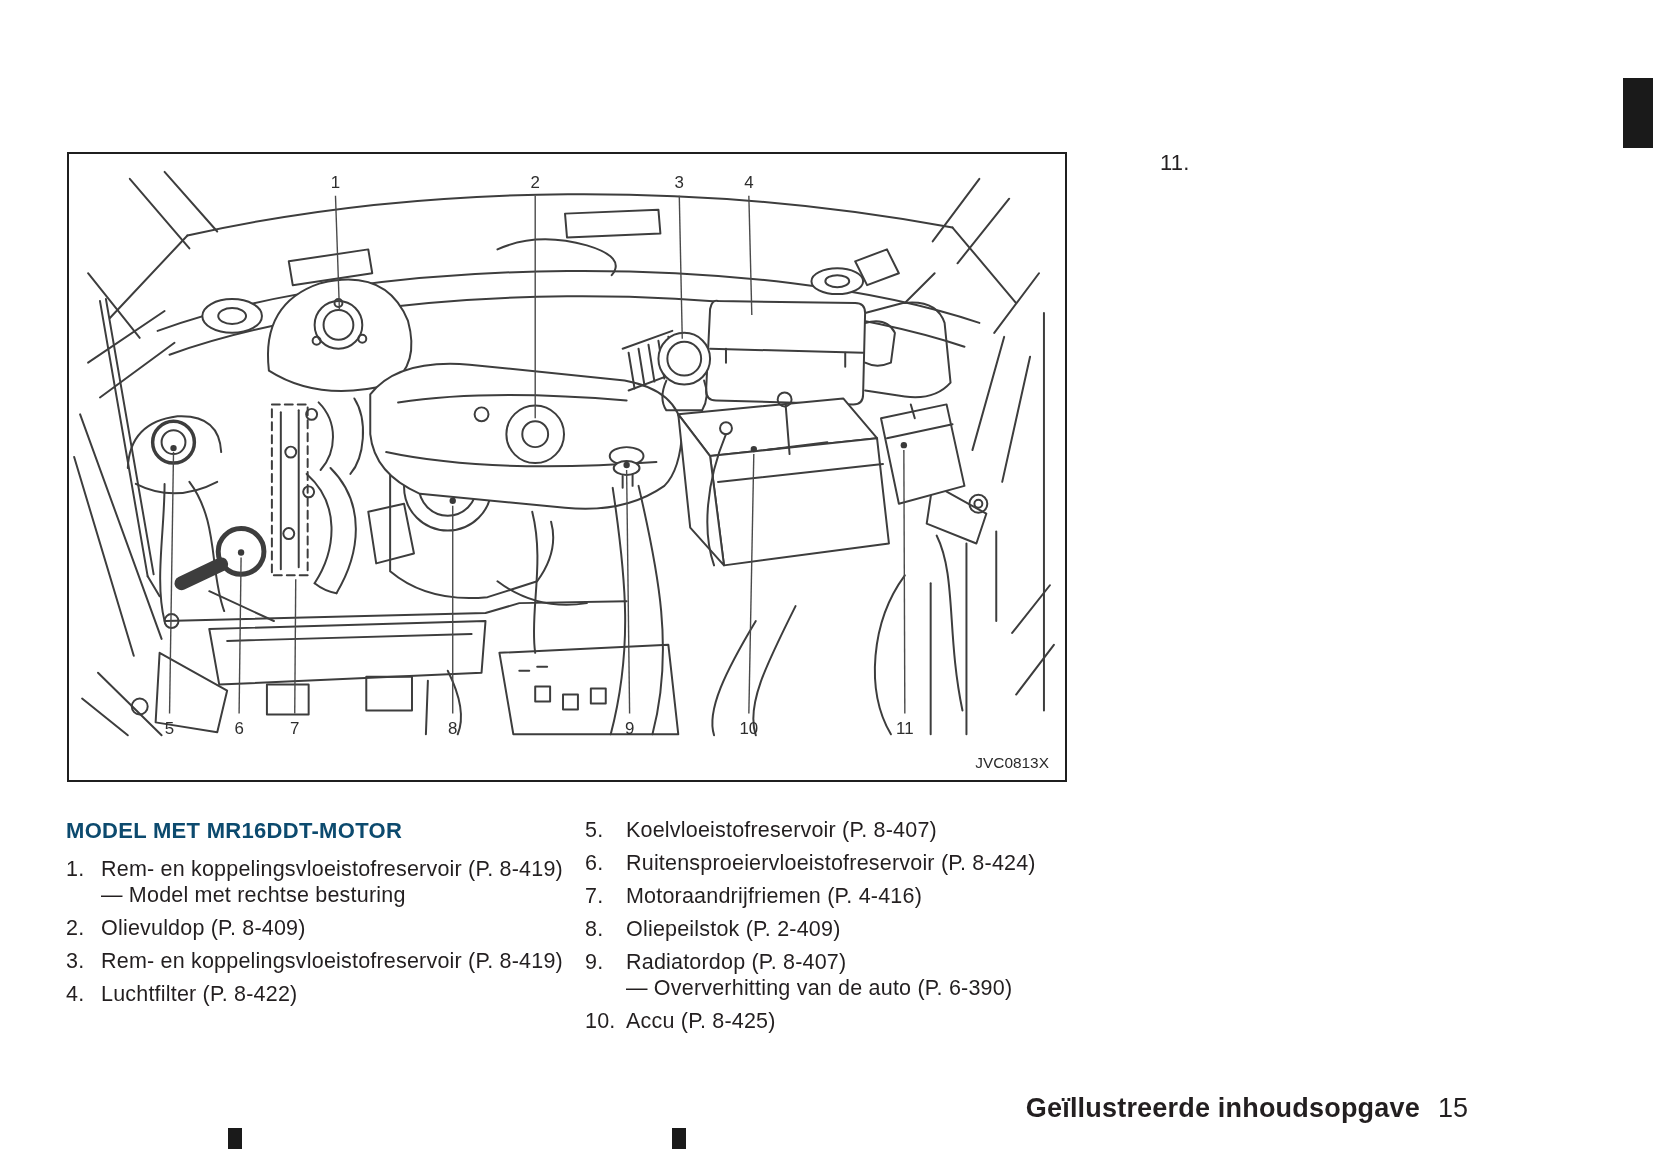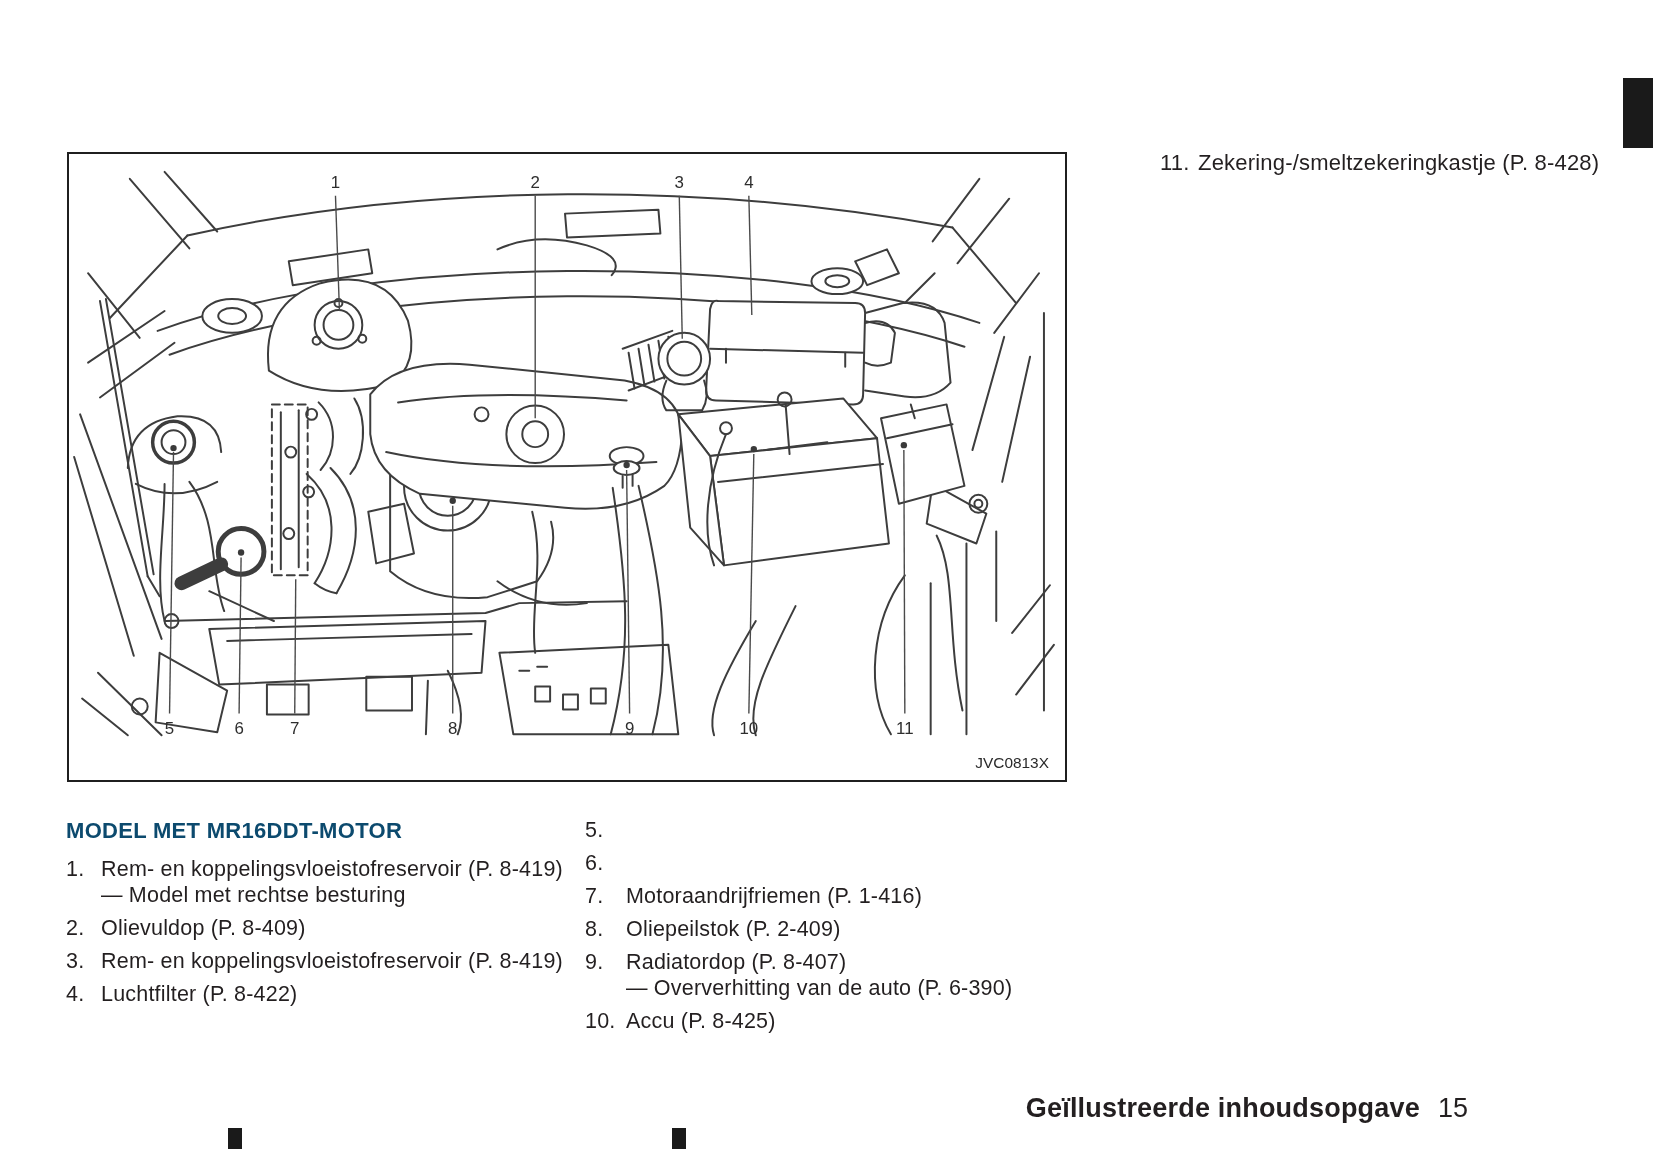--- a/index.html
+++ b/index.html
@@ -261,21 +261,20 @@
           <circle cx="839" cy="293" r="3.2" fill="#3a3a3a"></circle>
           <text x="840" y="578" text-anchor="middle" dominant-baseline="central" font-size="17" fill="#2e2e2e" font-family="Liberation Sans, sans-serif">11</text>
         </g>
 
       <text id="fig-code" x="985" y="618" text-anchor="end" font-size="15.5" fill="#2a2a2a" font-family="Liberation Sans, sans-serif">JVC0813X</text>
     </svg>
   </div>
 
   <div class="side-note">
     <span class="num">11.</span>
-    <span class="txt">Zekering-/smeltzekeringkastje (P. 8-428)</span>
   </div>
 
   <h1 class="section-title">MODEL MET MR16DDT-MOTOR</h1>
 
   <ol class="parts" id="list-left">
       <li>
         <span class="num">1.</span>
         <span class="txt">
           <div>Rem- en koppelingsvloeistofreservoir (P. 8-419)</div>
           <div>— Model met rechtse besturing</div>
@@ -296,28 +295,34 @@
       <li>
         <span class="num">4.</span>
         <span class="txt">
           <div>Luchtfilter (P. 8-422)</div>
         </span>
       </li>
     </ol>
   <ol class="parts" id="list-right">
       <li>
         <span class="num">5.</span>
+        <span class="txt">
+          <div>Koelvloeistofreservoir (P. 8-407)</div>
+        </span>
       </li>
       <li>
         <span class="num">6.</span>
+        <span class="txt">
+          <div>Ruitensproeiervloeistofreservoir (P. 8-424)</div>
+        </span>
       </li>
       <li>
         <span class="num">7.</span>
         <span class="txt">
-          <div>Motoraandrijfriemen (P. 1-416)</div>
+          <div>Motoraandrijfriemen (P. 4-416)</div>
         </span>
       </li>
       <li>
         <span class="num">8.</span>
         <span class="txt">
           <div>Oliepeilstok (P. 2-409)</div>
         </span>
       </li>
       <li>
         <span class="num">9.</span>

